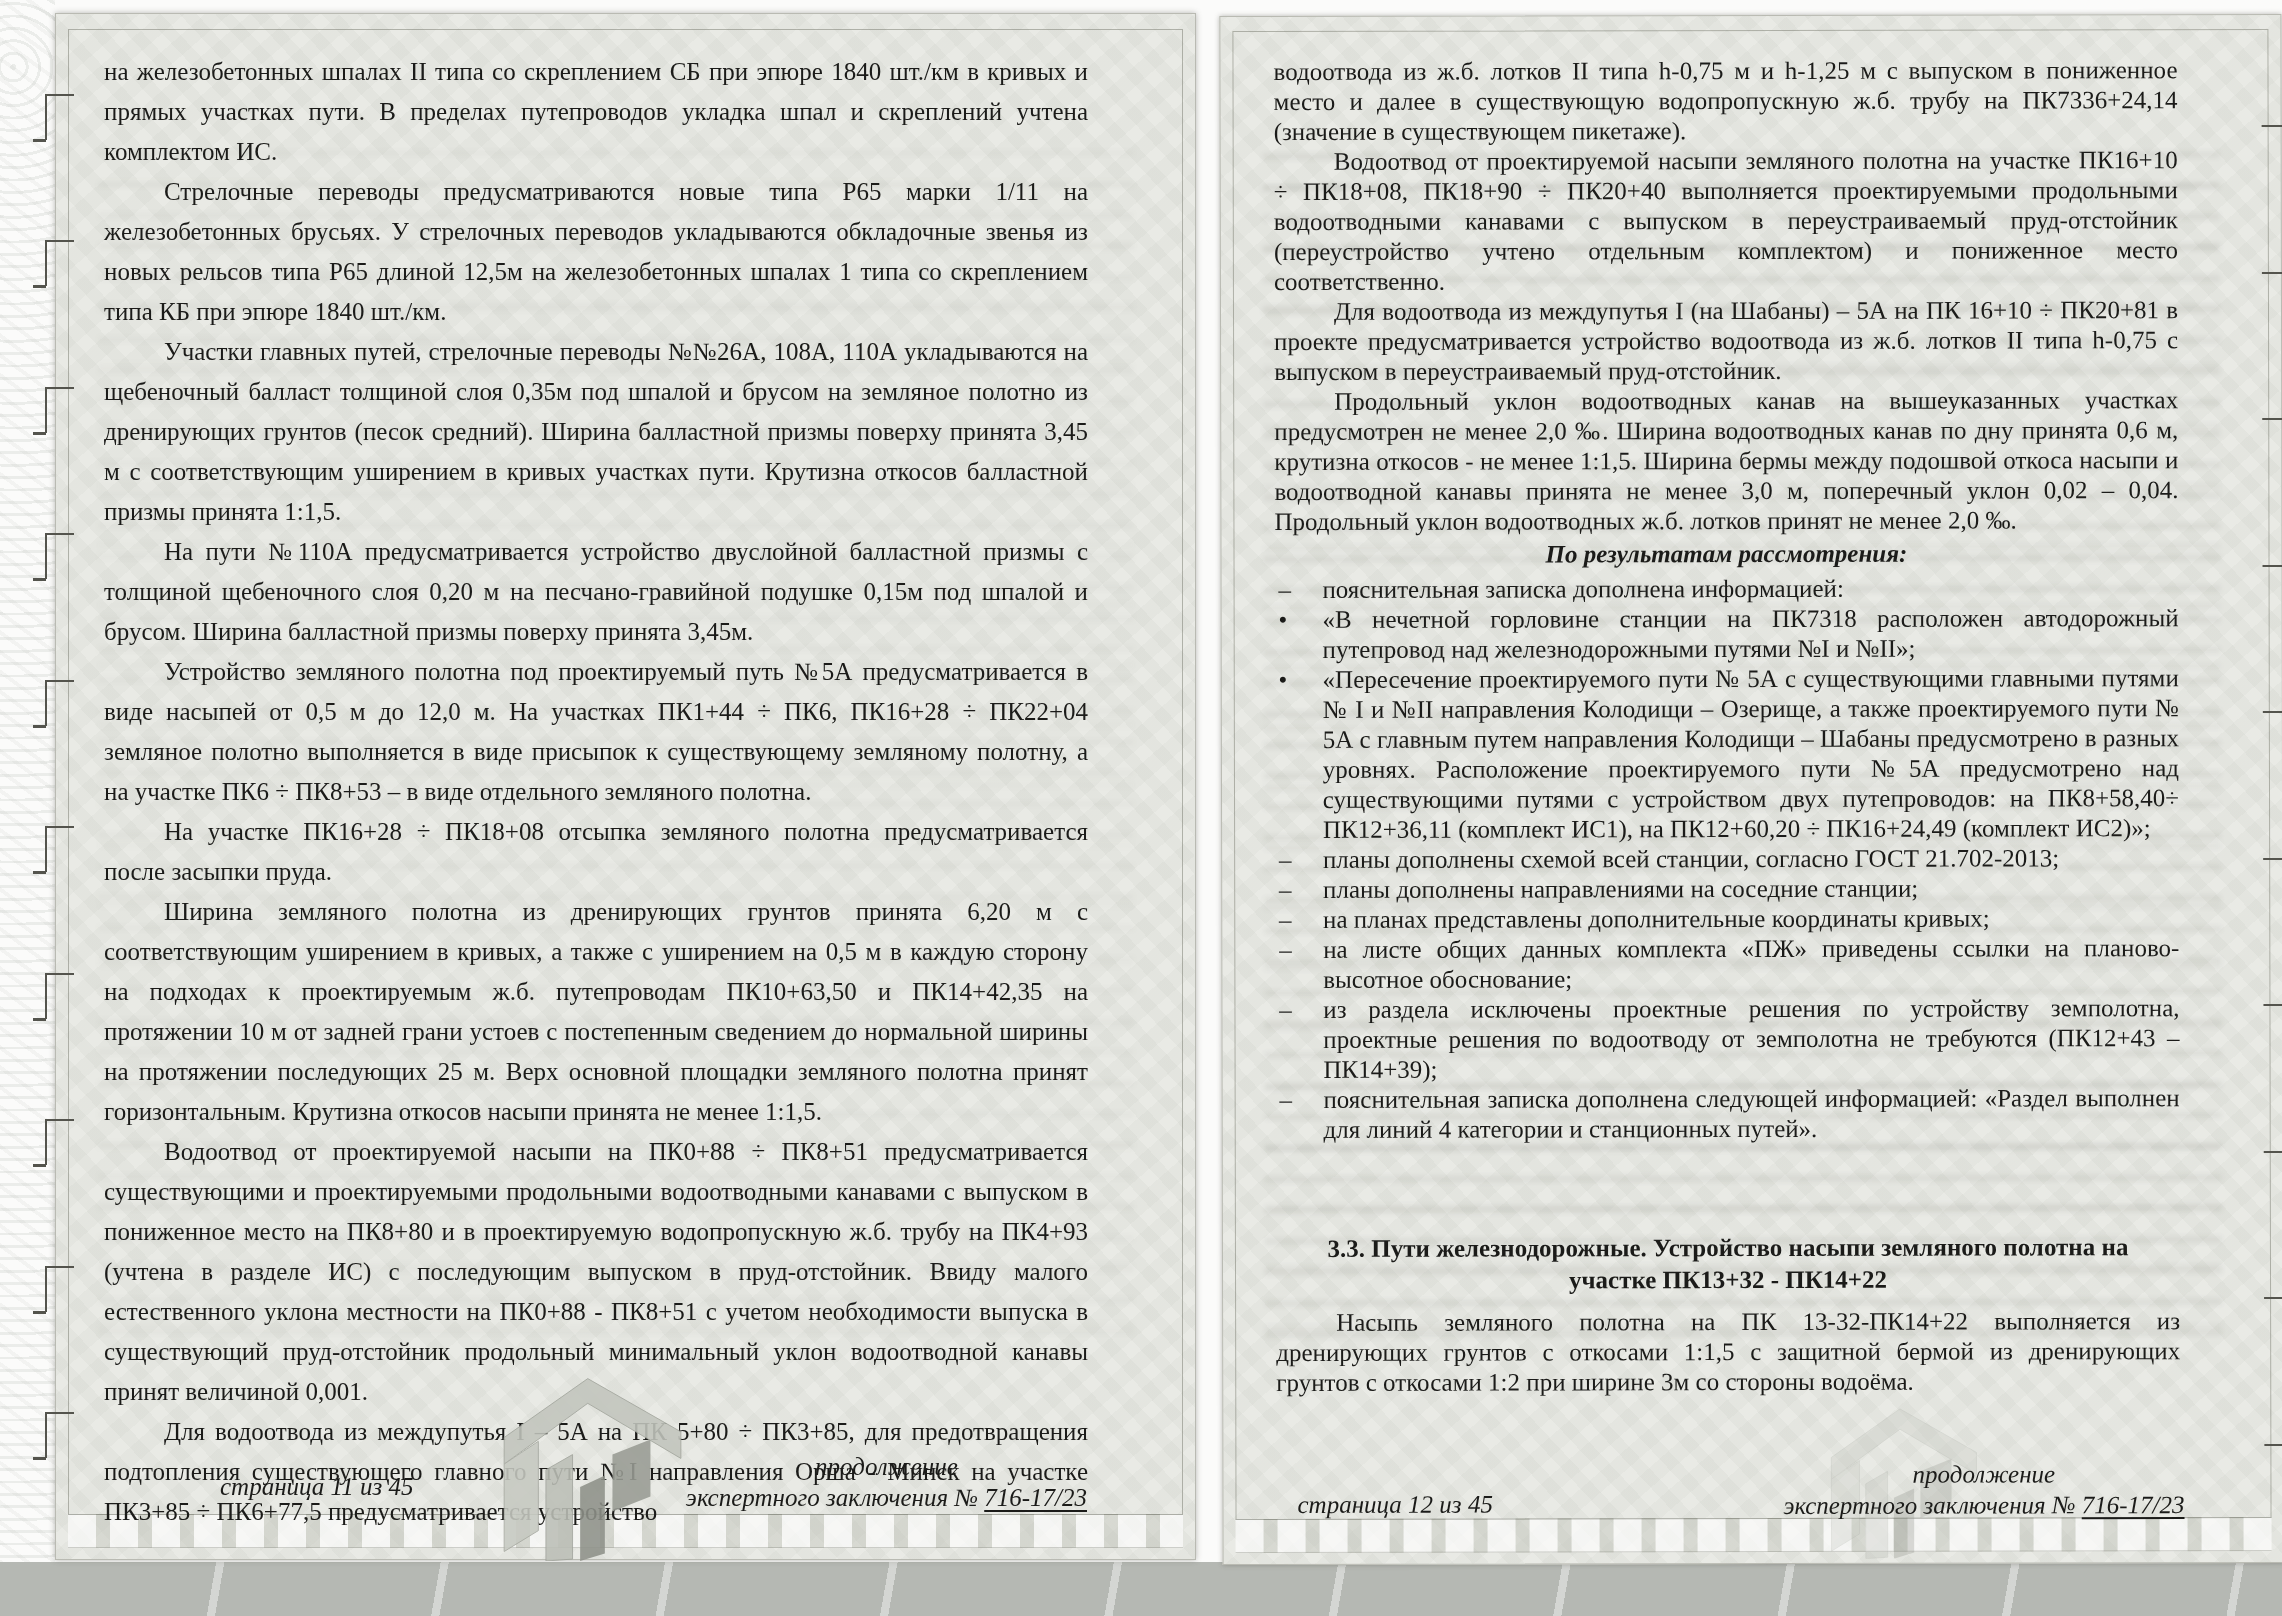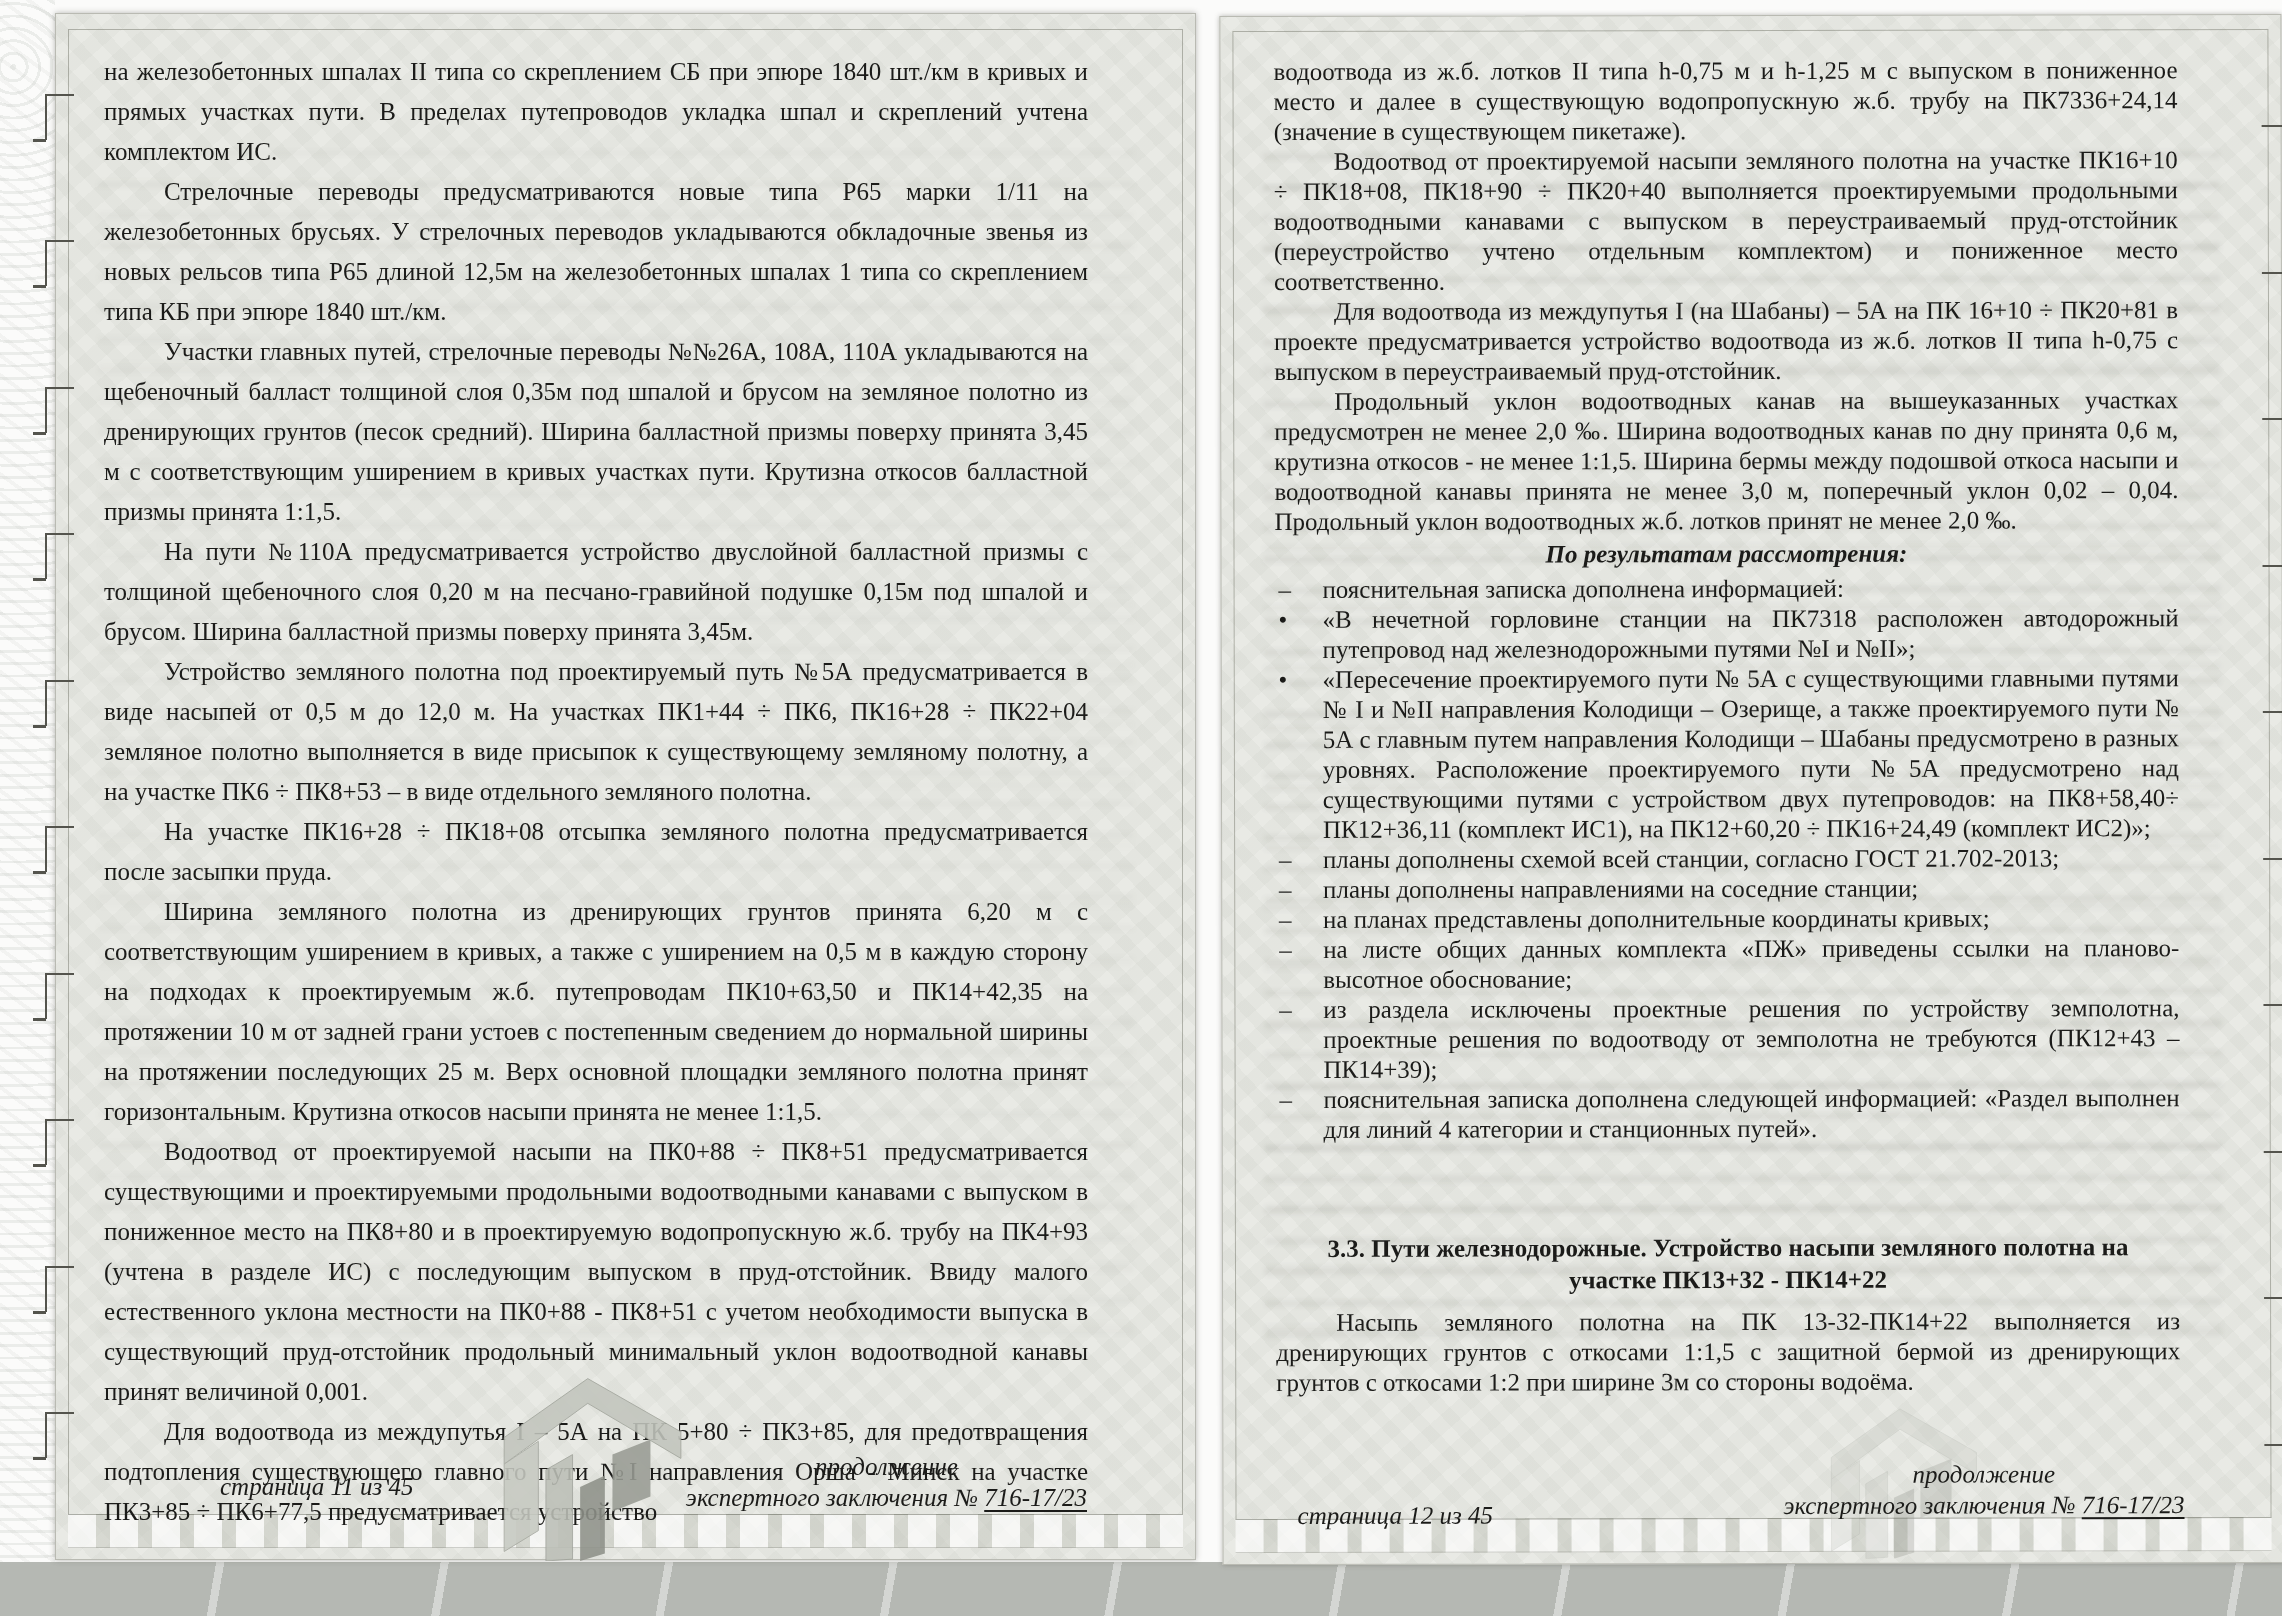--- a/index.html
+++ b/index.html
@@ -67,21 +67,21 @@
 
   .h-results{font-size:25px;font-weight:bold;font-style:italic;text-align:center;margin:2.9px 0 4.8px;}
   .h-sub{font-size:25px;font-weight:bold;text-align:center;margin:88px 17px 11.4px;line-height:32px;}
 
   .li{display:flex;margin:0;}
   .li .mk{flex:none;width:44px;padding-left:3.8px;}
   .li .tx{flex:1;text-align:justify;}
 
   .f-label{position:absolute;font-style:italic;font-size:25px;z-index:3;}
   .page-left  .f-label{left:164px;bottom:58px;margin-top:14px;}
-  .page-right .f-label{left:74px;bottom:34px;}
+  .page-right .f-label{left:74px;bottom:45px;}
   .f-right{position:absolute;text-align:center;font-style:italic;font-size:25px;line-height:31px;z-index:3;}
   .page-left  .f-right{right:108px;bottom:46px;}
   .page-right .f-right{right:99px;bottom:42px;}
   .f-right .u{text-decoration:underline;text-underline-offset:3.8px;}
 
   .logo{position:absolute;z-index:2;}
   .page-left  .logo{left:426px;bottom:-1.9px;width:221px;height:190px;opacity:.88;}
   .page-right .logo{left:590px;bottom:3.8px;width:181px;height:156px;opacity:.30;}
 </style>
 </head>

